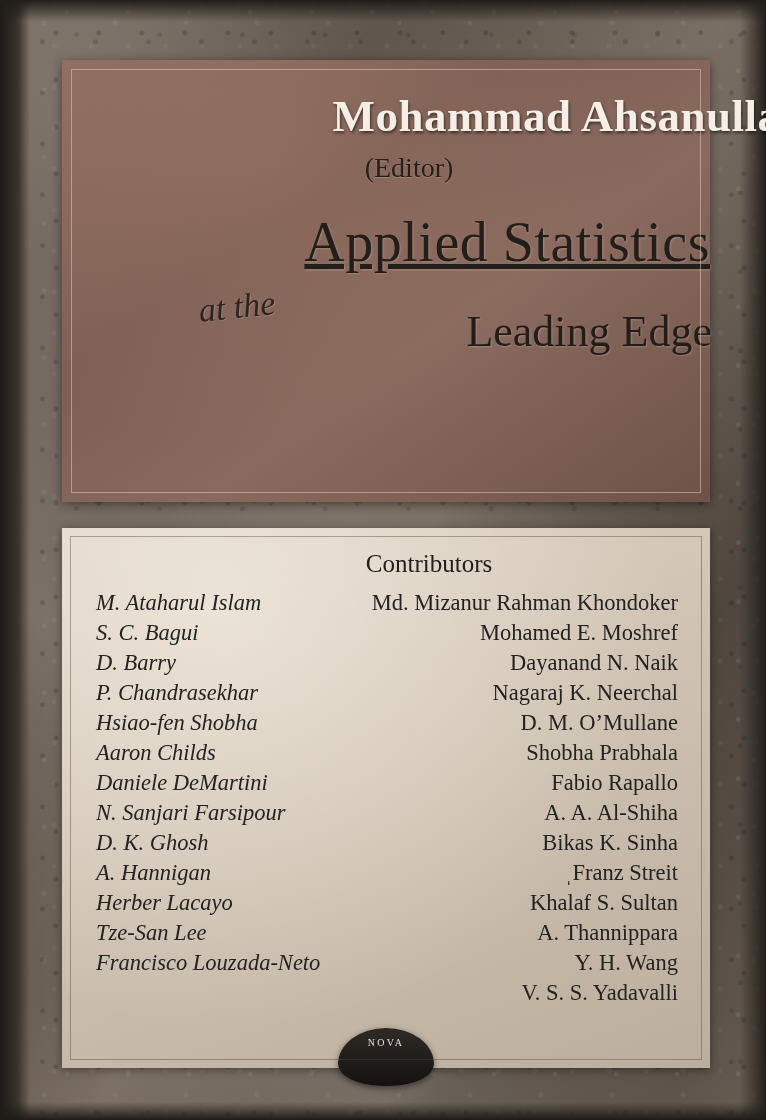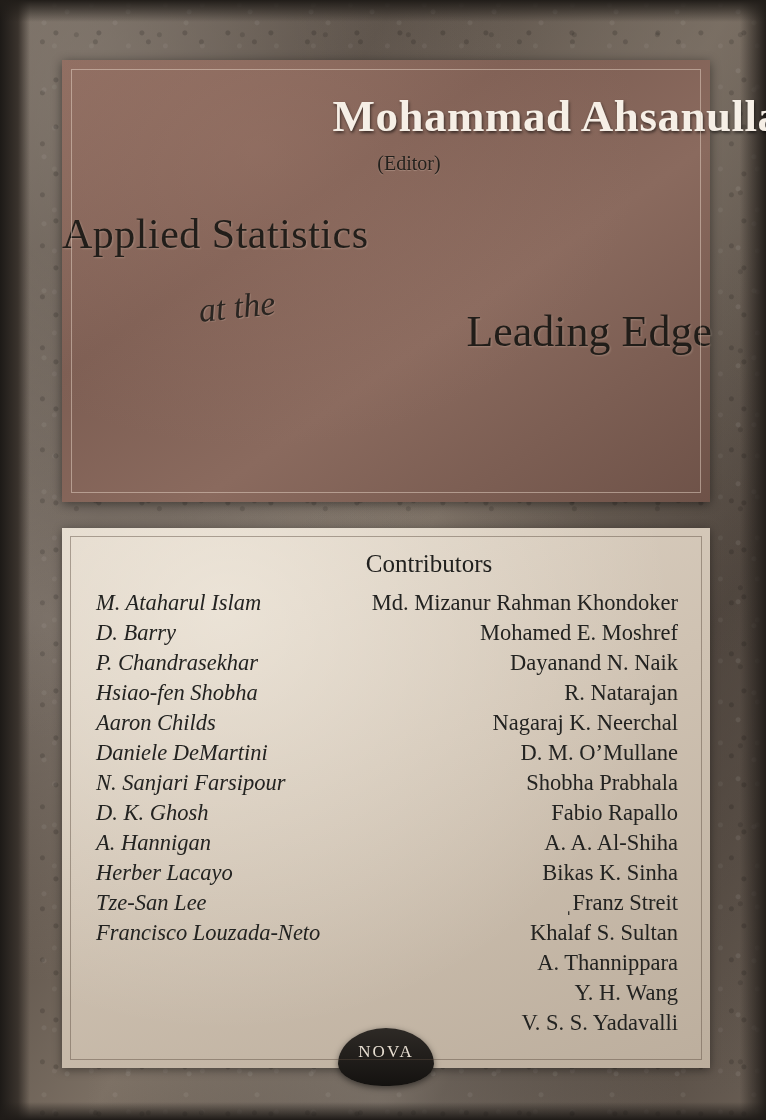--- a/index.html
+++ b/index.html
@@ -106,35 +106,36 @@
     text-shadow: 1px 2px 3px rgba(0,0,0,0.55);
     font-family: "Liberation Serif", serif;
   }
   .editor {
     position: absolute;
     top: 92px;
     left: 0;
     width: 694px;
     text-align: center;
     color: #23201c;
-    font-size: 20px;
+    font-size: 28px;
     text-shadow: 0 1px 1px rgba(255,235,220,0.25);
   }
 
   .title-main {
     position: absolute;
     top: 150px;
     left: 0;
     width: 648px;
-    text-align: left;
+    text-align: right;
     color: #221e1a;
-    font-size: 42px;
+    font-size: 56px;
     letter-spacing: 0.5px;
     text-shadow: 1px 1px 2px rgba(240,220,205,0.25);
     white-space: nowrap;
+    text-decoration: underline;
   }
   .title-atthe {
     position: absolute;
     top: 228px;
     left: 40px;
     width: 270px;
     text-align: center;
     color: #2a2521;
     font-size: 34px;
     font-style: italic;
@@ -220,24 +221,24 @@
     transform: translateX(-50%);
     width: 96px;
     height: 58px;
     border-radius: 50% 50% 46% 46% / 62% 62% 38% 38%;
     background: linear-gradient(180deg, #2e2a26 0%, #141210 100%);
     box-shadow: 0 2px 6px rgba(0,0,0,0.5);
   }
   .nova-text {
     position: absolute;
     left: 50%;
-    bottom: 6px;
+    bottom: 20px;
     transform: translateX(-50%);
     color: #e8dfd2;
-    font-size: 17px;
+    font-size: 10px;
     letter-spacing: 2.2px;
     font-family: "Liberation Serif", serif;
   }
 </style>
 </head>
 <body>
 
 <div class="cover">
 
   <div class="spine-shadow"></div>
@@ -252,38 +253,38 @@
     <div class="title-atthe">at the</div>
     <div class="title-sub">Leading Edge</div>
   </div>
 
   <div class="contrib-panel">
     <div class="contrib-heading">Contributors</div>
 
     <div class="contrib-cols">
       <div class="col col-left">
         <div class="contrib-name">M. Ataharul Islam</div>
+        <div class="contrib-name">S. C. Bagui</div>
         <div class="contrib-name">D. Barry</div>
         <div class="contrib-name">P. Chandrasekhar</div>
         <div class="contrib-name">Hsiao-fen Shobha</div>
         <div class="contrib-name">Aaron Childs</div>
         <div class="contrib-name">Daniele DeMartini</div>
         <div class="contrib-name">N. Sanjari Farsipour</div>
         <div class="contrib-name">D. K. Ghosh</div>
         <div class="contrib-name">A. Hannigan</div>
         <div class="contrib-name">Herber Lacayo</div>
         <div class="contrib-name">Tze-San Lee</div>
         <div class="contrib-name">Francisco Louzada-Neto</div>
       </div>
 
       <div class="col col-right">
         <div class="contrib-name">Md. Mizanur Rahman Khondoker</div>
         <div class="contrib-name">Mohamed E. Moshref</div>
         <div class="contrib-name">Dayanand N. Naik</div>
-        <div class="contrib-name">R. Natarajan</div>
         <div class="contrib-name">Nagaraj K. Neerchal</div>
         <div class="contrib-name">D. M. O’Mullane</div>
         <div class="contrib-name">Shobha Prabhala</div>
         <div class="contrib-name">Fabio Rapallo</div>
         <div class="contrib-name">A. A. Al-Shiha</div>
         <div class="contrib-name">Bikas K. Sinha</div>
         <div class="contrib-name">ˌFranz Streit</div>
         <div class="contrib-name">Khalaf S. Sultan</div>
         <div class="contrib-name">A. Thannippara</div>
         <div class="contrib-name">Y. H. Wang</div>

